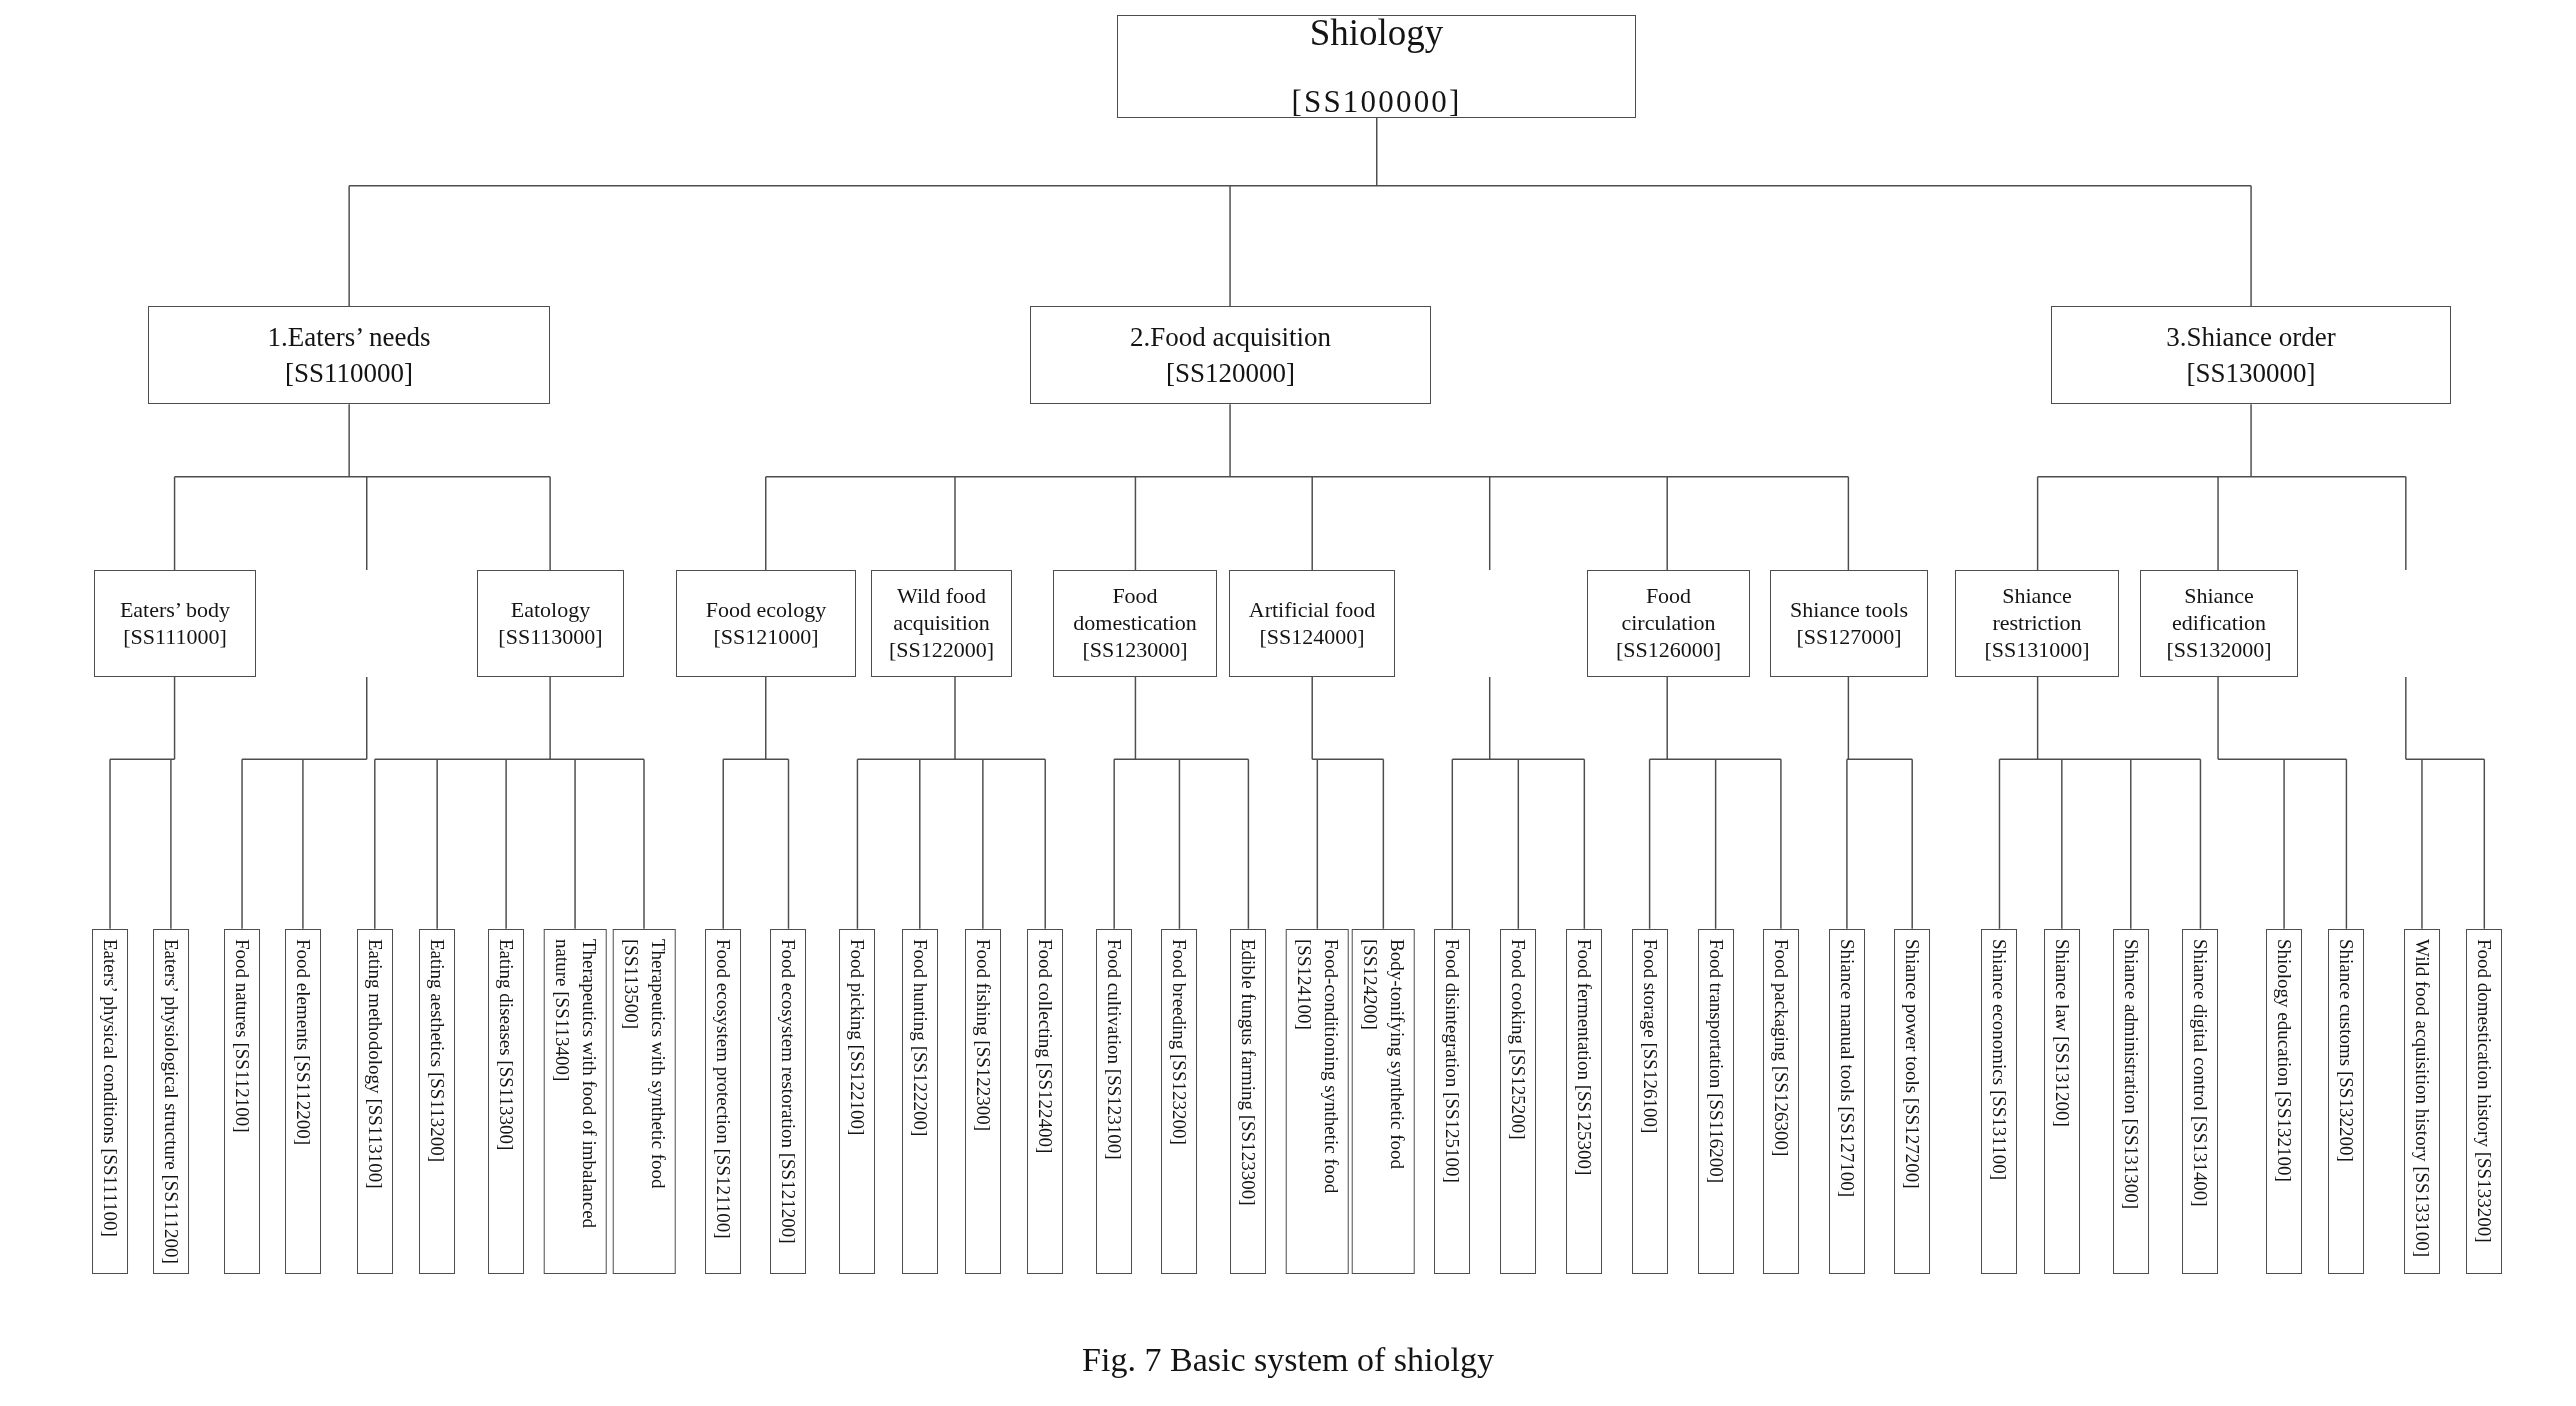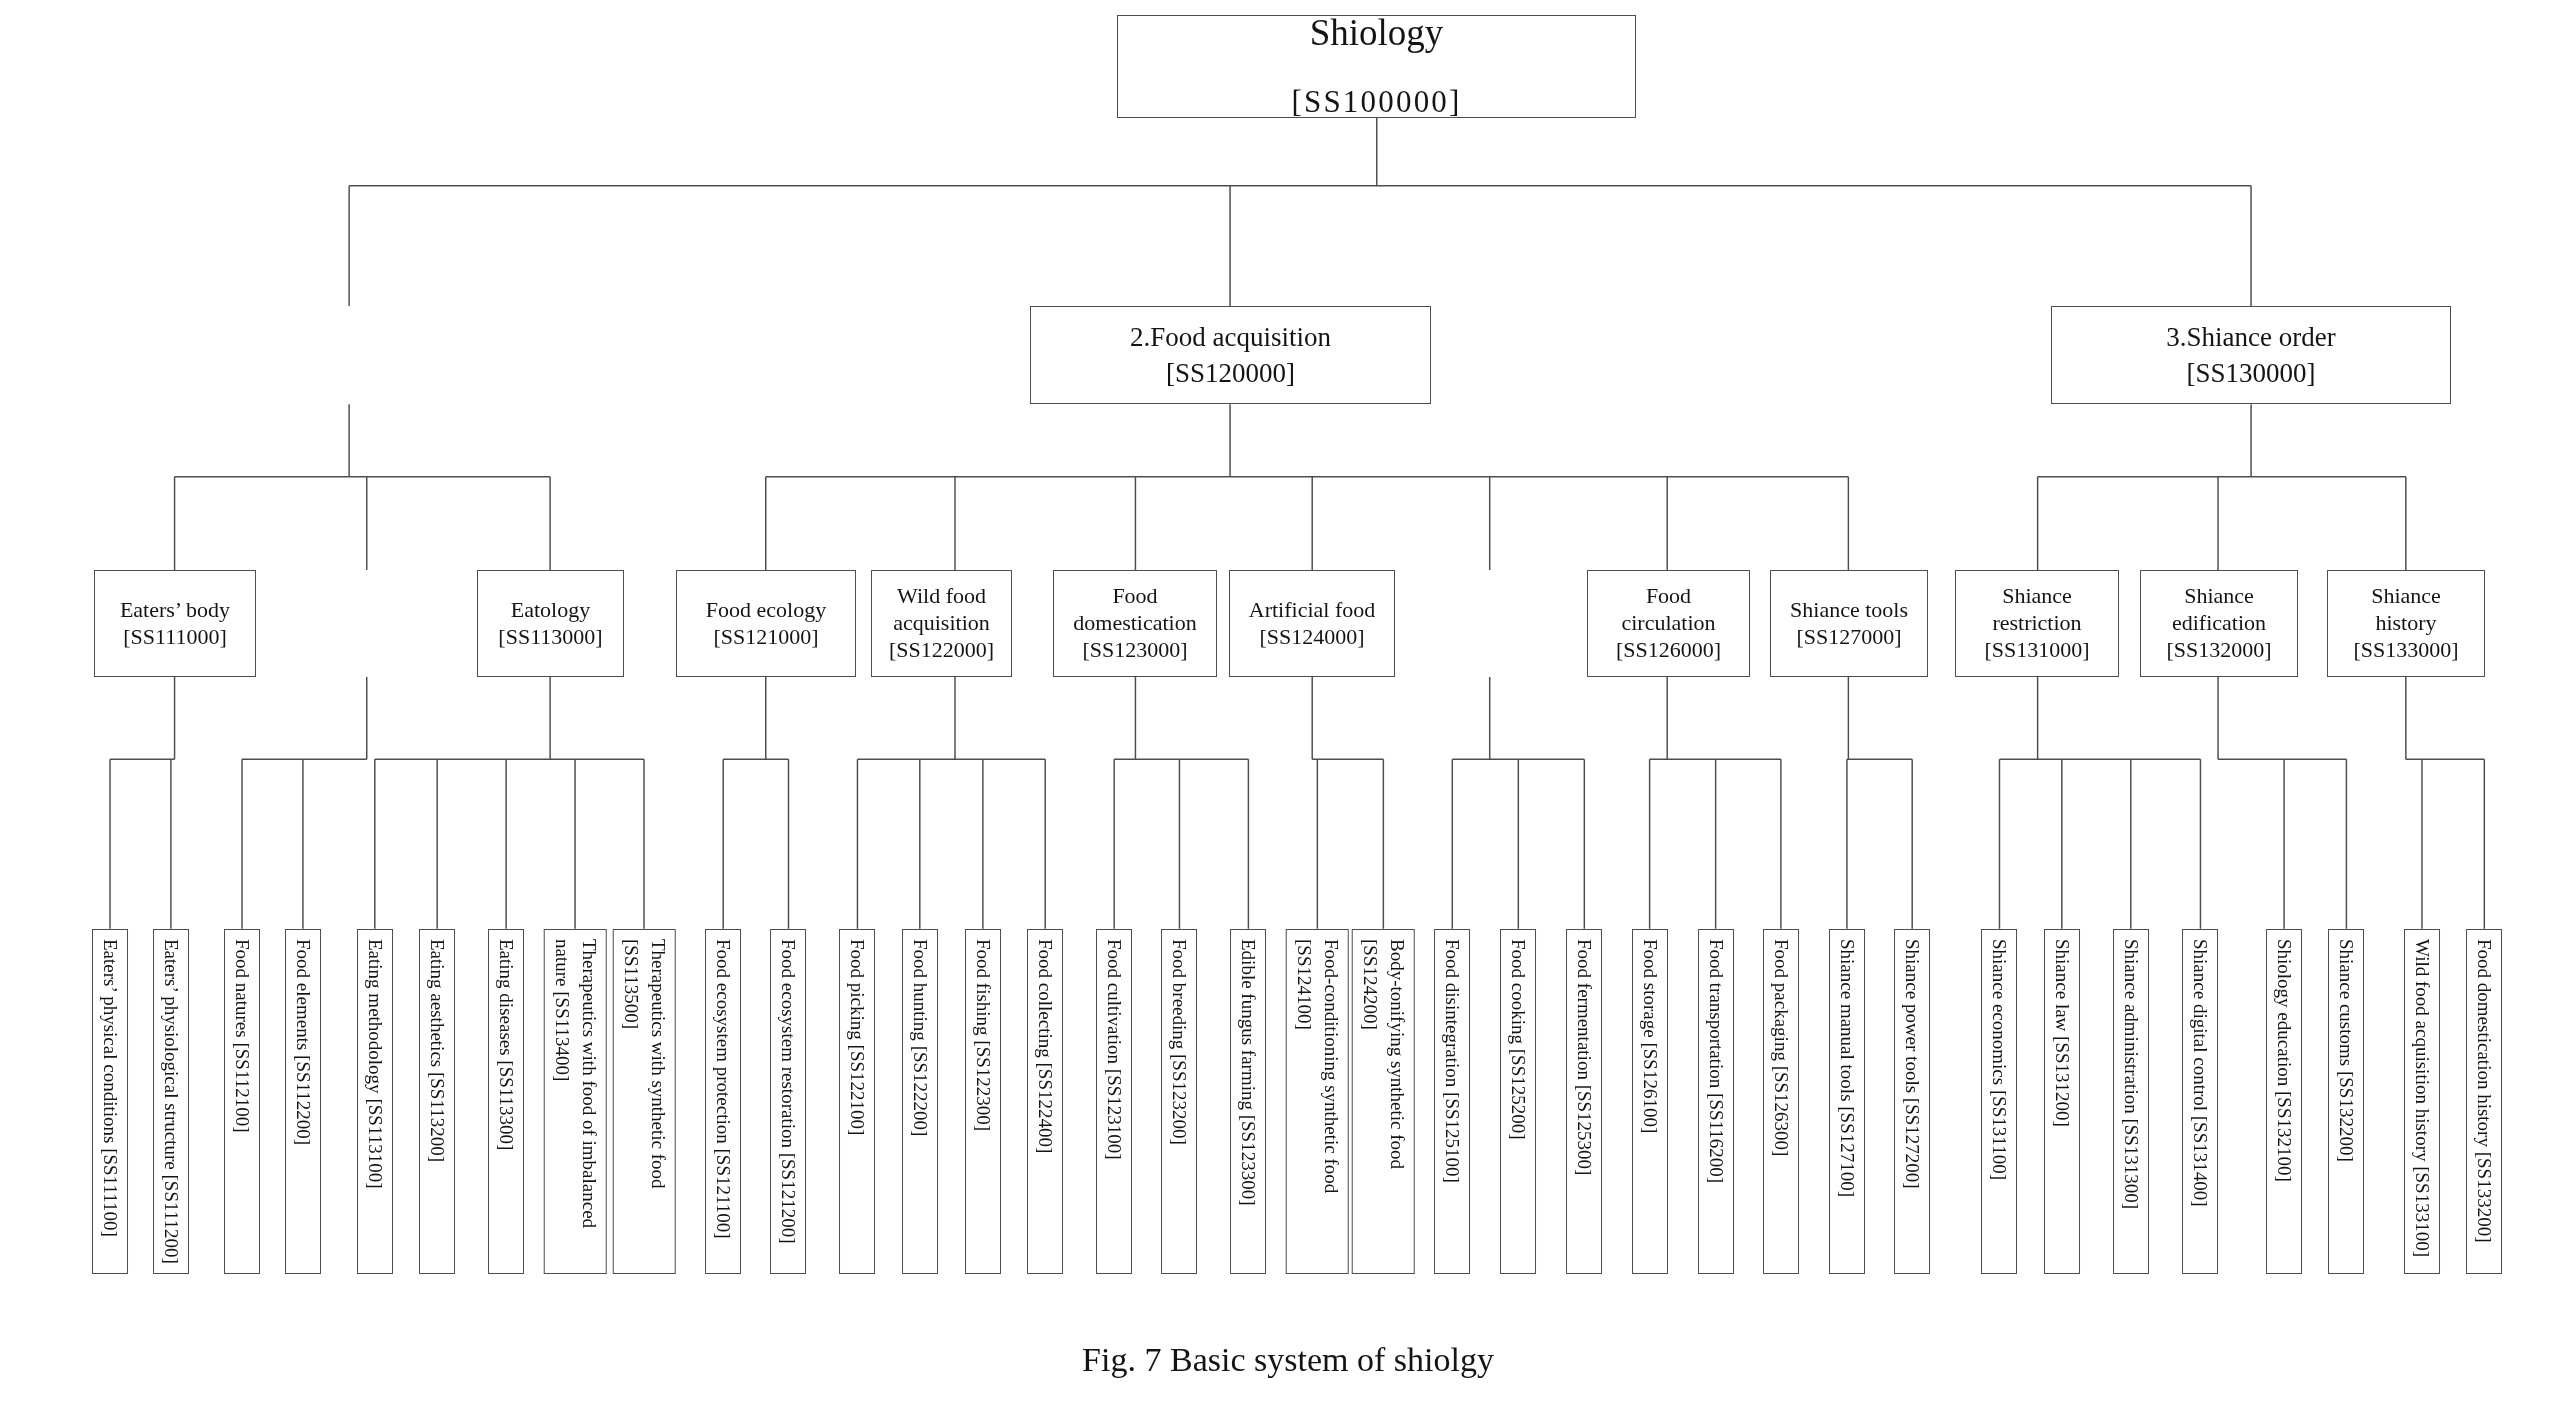--- a/index.html
+++ b/index.html
@@ -43,20 +43,24 @@
       M2778 923V1035 M2726 1035H3000 M2726 1035V1266 M2811 1035V1266 M2905 1035V1266 M3000 1035V1266
       M3024 923V1035 M3024 1035H3199 M3114 1035V1266 M3199 1035V1266
       M3280 923V1035 M3280 1035H3387 M3302 1035V1266 M3387 1035V1266"></path>
   </svg>
 
   <div class="box root" style="left:1117px;top:14.7px;width:519px;height:103px">
     <div class="name">Shiology</div>
     <div class="code">[SS100000]</div>
   </div>
 
+  <div class="box branch" style="left:148px;width:402px">
+    <div>1.Eaters’ needs</div>
+    <div>[SS110000]</div>
+  </div>
   <div class="box branch" style="left:1030px;width:401px">
     <div>2.Food acquisition</div>
     <div>[SS120000]</div>
   </div>
   <div class="box branch" style="left:2051px;width:400px">
     <div>3.Shiance order</div>
     <div>[SS130000]</div>
   </div>
 
   <div class="box mid" style="left:94px;width:162px">
@@ -92,24 +96,20 @@
     <div>[SS127000]</div>
   </div>
   <div class="box mid" style="left:1955px;width:164px">
     <div>Shiance restriction</div>
     <div>[SS131000]</div>
   </div>
   <div class="box mid" style="left:2140px;width:158px">
     <div>Shiance edification</div>
     <div>[SS132000]</div>
   </div>
-  <div class="box mid" style="left:2327px;width:158px">
-    <div>Shiance history</div>
-    <div>[SS133000]</div>
-  </div>
 
   <div class="leaf" style="left:110px"><span>Eaters’ physical conditions</span> <span>[SS111100]</span></div>
   <div class="leaf" style="left:171px"><span>Eaters’ physiological structure</span> <span>[SS111200]</span></div>
   <div class="leaf" style="left:242px"><span>Food natures</span> <span>[SS112100]</span></div>
   <div class="leaf" style="left:303px"><span>Food elements</span> <span>[SS112200]</span></div>
   <div class="leaf" style="left:375px"><span>Eating methodology</span> <span>[SS113100]</span></div>
   <div class="leaf" style="left:437px"><span>Eating aesthetics</span> <span>[SS113200]</span></div>
   <div class="leaf" style="left:506px"><span>Eating diseases</span> <span>[SS113300]</span></div>
   <div class="leaf" style="left:575px"><span>Therapeutics with food of imbalanced nature</span> <span>[SS113400]</span></div>
   <div class="leaf" style="left:644px"><span>Therapeutics with synthetic food</span> <span>[SS113500]</span></div>

